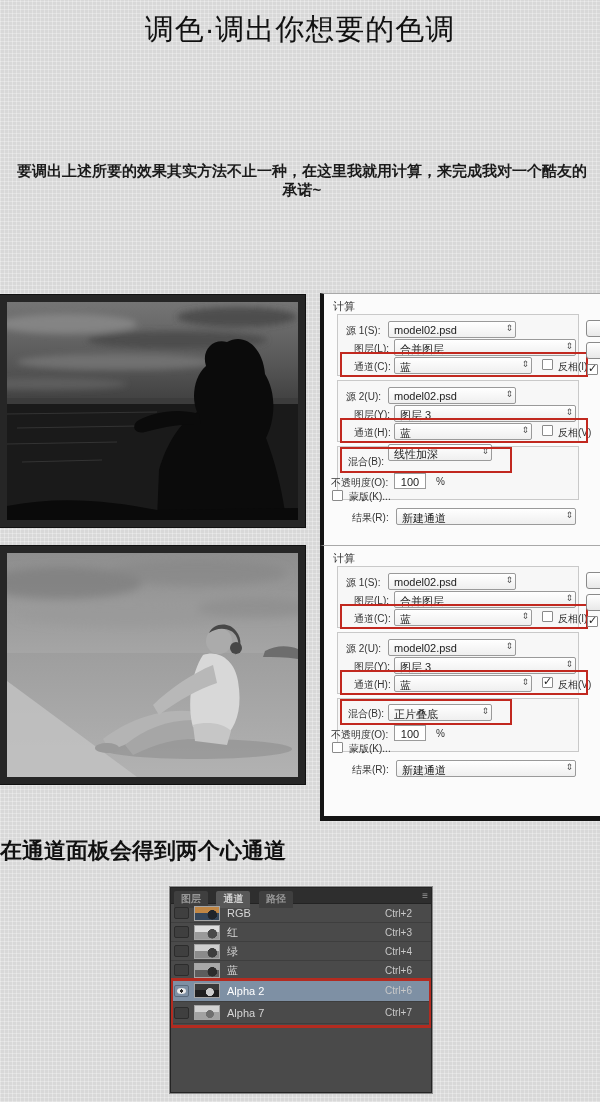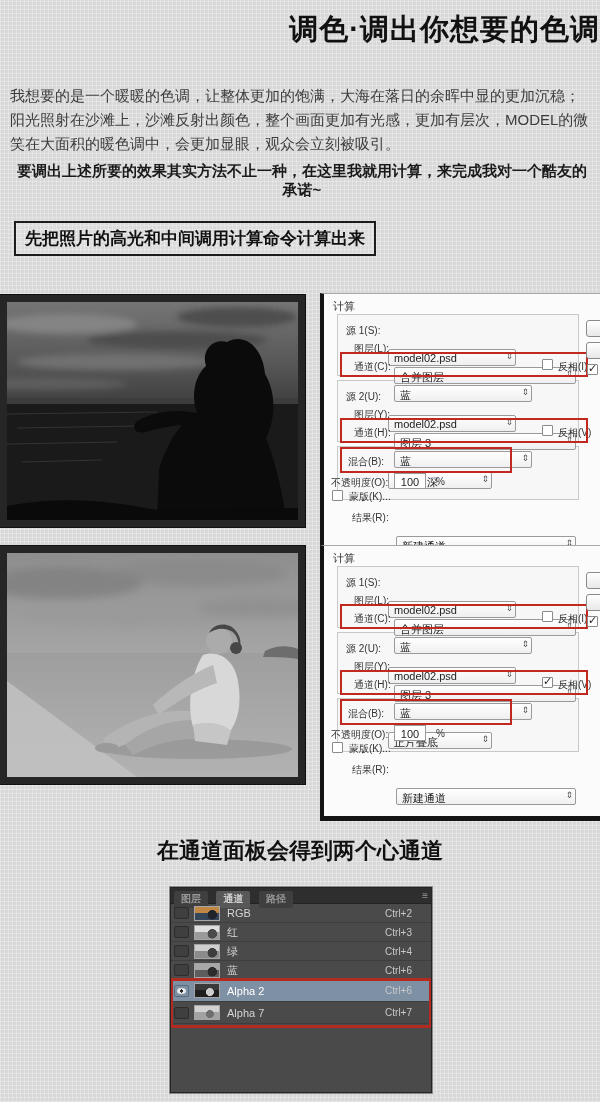--- a/index.html
+++ b/index.html
@@ -10,51 +10,51 @@
     color:#222;
   }
   .page {
     position:relative; width:600px; height:1102px; overflow:hidden;
     background-color:#d8d8d8;
     background-image:
       repeating-linear-gradient(0deg, rgba(255,255,255,.28) 0 1px, transparent 1px 4px),
       repeating-linear-gradient(90deg, rgba(255,255,255,.28) 0 1px, transparent 1px 4px);
   }
   
-  .main-title { position:absolute; top:10px; left:0; width:600px; text-align:right;
-    font-size:29px; font-weight:bold; color:#111; letter-spacing:1px; }
+  .main-title { position:absolute; top:10px; left:0; width:600px; text-align:center;
+    font-size:29px; font-weight:normal; color:#111; letter-spacing:1px; }
   .intro { position:absolute; top:84px; left:10px; width:584px;
     font-size:15px; line-height:24px; color:#3c3c3c; }
   .method-note { position:absolute; top:162px; left:10px; width:584px;
     font-size:15px; font-weight:bold; color:#1a1a1a;text-align:center; }
   .step-box { position:absolute; top:221px; left:14px; display:inline-block;
     border:2px solid #1c1c1c; padding:4px 9px; font-size:17px; font-weight:bold; color:#111;
     background:rgba(255,255,255,.08); }
-  .mid-title { position:absolute; top:836px; left:0; width:600px; text-align:center;
+  .mid-title { position:absolute; top:836px; left:0; width:600px; text-align:left;
     font-size:22px; font-weight:bold; color:#111; }
 
   
   .photo { position:absolute; left:0; width:305px; border:7px solid #262626;
     box-shadow:0 0 0 1px #111, inset 0 0 0 1px #555; background:#000; overflow:hidden; }
   .photo svg { display:block; width:100%; height:100%; }
   .photo1 { top:295px; height:232px; }
   .photo2 { top:546px; height:238px; }
 
   
   .dialog { position:absolute; left:320px; width:280px; height:276px; background:#fbfbfb;
     border-left:4px solid #141414; border-bottom:5px solid #141414; border-top:1px solid #a8a8a8;
     overflow:hidden; }
   .dialog1 { top:293px; } .dialog2 { top:545px; }
   .dlg-title { position:absolute; top:5px; left:9px; font-size:11px; color:#333; }
   .grp { position:absolute; left:13px; width:242px; border:1px solid #c9c9c9;
     background:#f7f7f7; }
   .dlbl { position:absolute; font-size:10px; color:#333; white-space:nowrap; }
   .dd { position:absolute; height:17px; border:1px solid #9a9a9a; border-radius:2px;
     background:linear-gradient(#ffffff,#efefef); font-size:11px; color:#222;
-    padding:2px 22px 0 5px; white-space:nowrap; overflow:hidden;margin-top:28px; }
+    padding:2px 22px 0 5px; white-space:nowrap; overflow:hidden; }
   .ddar { position:absolute; right:2px; top:1px; font-size:9px; color:#555; }
   .dinput { position:absolute; height:16px; width:32px; border:1px solid #9a9a9a;
     background:#fff; font-size:11px; color:#222; text-align:center; padding-top:2px; }
   .cb { position:absolute; width:11px; height:11px; border:1px solid #8a8a8a;
     background:#fff; border-radius:1px; }
   .cb.checked::after { content:"✓"; position:absolute; top:-3px; left:0;
     font-size:11px; color:#222; font-weight:bold; }
   .redbox { position:absolute; border:2px solid #c1281f; pointer-events:none; }
   .dbtn { position:absolute; left:262px; width:40px; height:17px; border:1px solid #8a8a8a;
     border-radius:3px; background:linear-gradient(#fff,#e8e8e8); }
@@ -102,23 +102,21 @@
   .pkey { margin-left:auto; padding-right:19px; font-size:10px; color:#c9c9c9; }
   .redbox-alpha { position:absolute; left:-1px; right:-1px; top:90px; height:50px;
     border:3px solid #b32b20; pointer-events:none; }
 </style>
 </head>
 <body>
 
 <div class="page">
 
   <h1 class="main-title">调色·调出你想要的色调</h1>
-  <p class="intro">我想要的是一个暖暖的色调，让整体更加的饱满，大海在落日的余晖中显的更加沉稳；阳光照射在沙滩上，沙滩反射出颜色，整个画面更加有光感，更加有层次，MODEL的微笑在大面积的暖色调中，会更加显眼，观众会立刻被吸引。</p>
   <p class="method-note">要调出上述所要的效果其实方法不止一种，在这里我就用计算，来完成我对一个酷友的承诺~</p>
-  <div class="step-box">先把照片的高光和中间调用计算命令计算出来</div>
   <div class="mid-title">在通道面板会得到两个心通道</div>
 
   <div class="photo photo1">
     <svg viewBox="0 0 291 218" preserveAspectRatio="none">
       <defs>
         <linearGradient id="sky1" x1="0" y1="0" x2="0" y2="1">
           <stop offset="0" stop-color="#757575"></stop>
             <stop offset=".6" stop-color="#585858"></stop>
             <stop offset="1" stop-color="#404040"></stop>
         </linearGradient>

